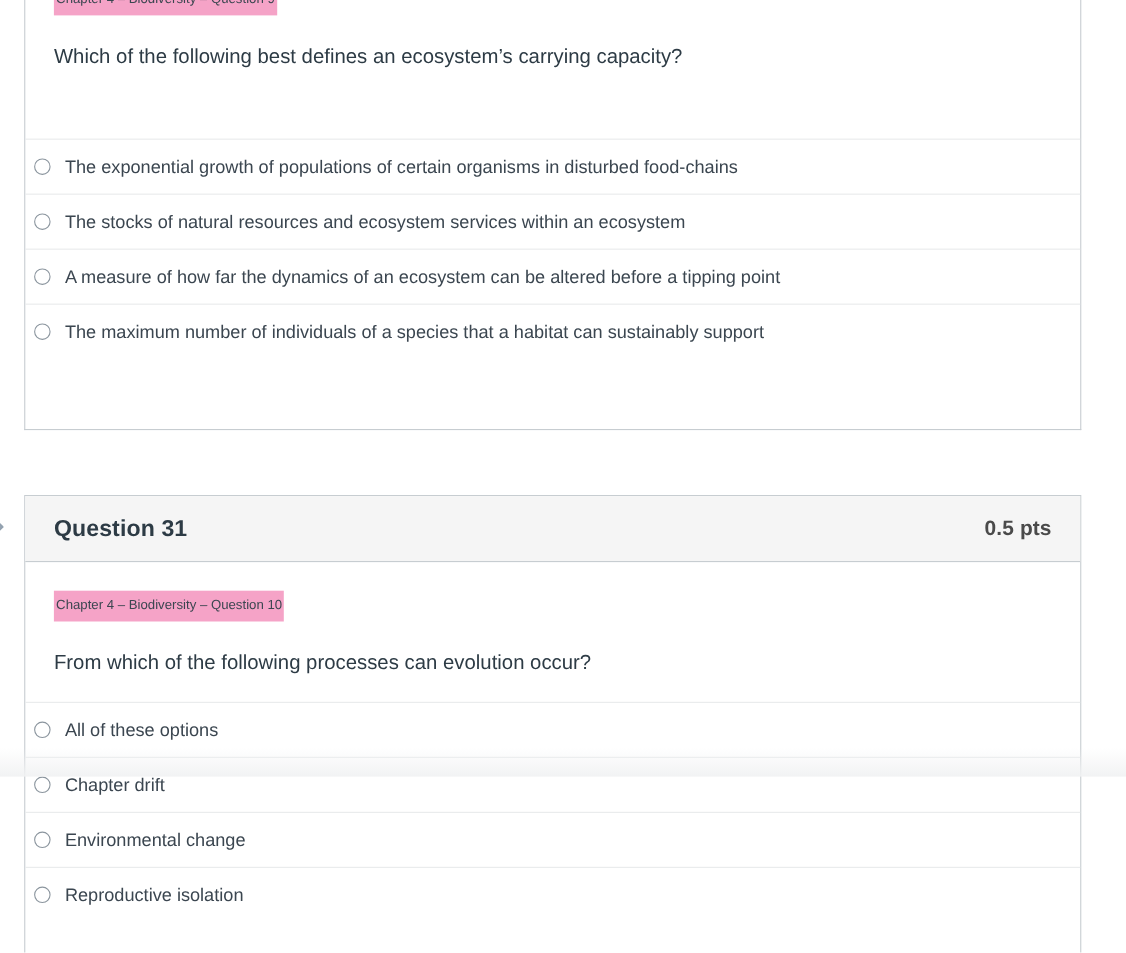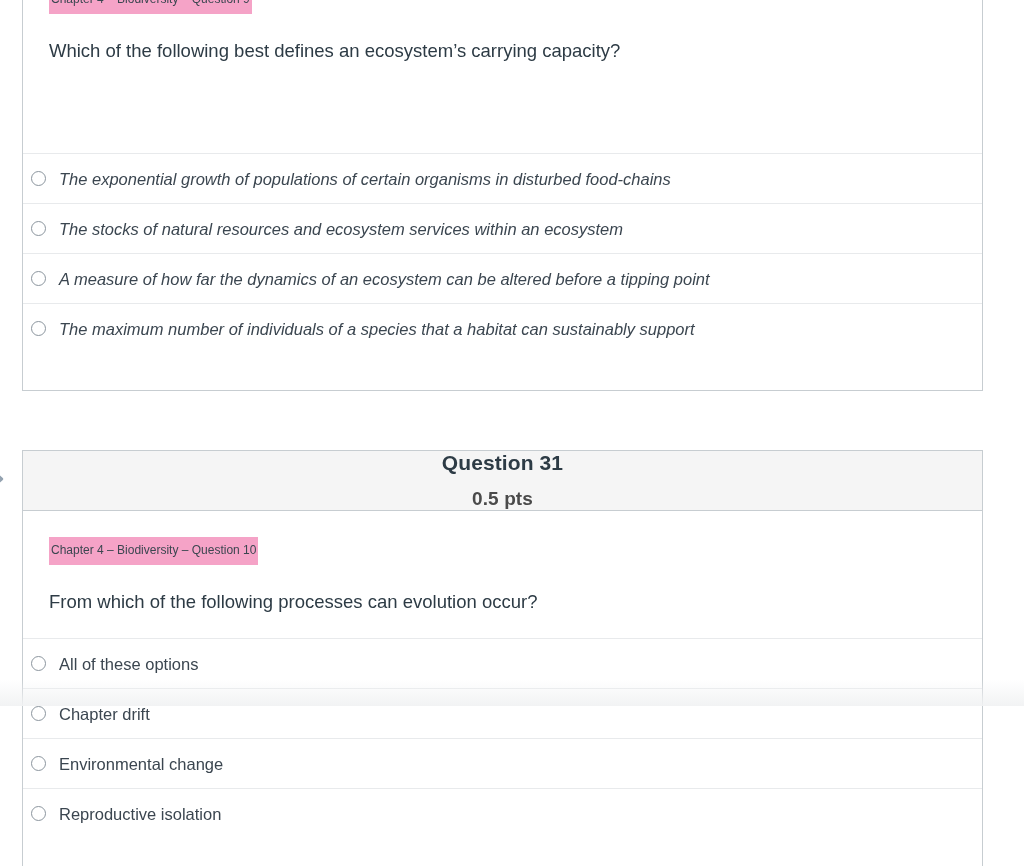--- a/index.html
+++ b/index.html
@@ -45,21 +45,20 @@
   }
 
   .question-header {
     height: 60px;
     background: #f5f5f5;
     border-bottom: 1px solid #c7cdd1;
     display: flex;
     align-items: center;
     justify-content: space-between;
     padding: 0 26px;
-    flex-direction: column;
   }
 
   .question-header .q-title {
     font-size: 21px;
     font-weight: bold;
     color: #2d3b45;
     letter-spacing: 0.1px;
   }
 
   .question-header .q-points {
@@ -90,21 +89,21 @@
     line-height: 26px;
     color: #2d3b45;
     margin-top: 22px;
     margin-bottom: 0;
   }
 
   .answers {
     margin-top: 0;
   }
 
-  .answers.spaced-top { margin-top: 89px; font-style: italic; }
+  .answers.spaced-top { margin-top: 62px; }
   .answers.tight-top  { margin-top: 23px; }
 
   .answer-row {
     display: flex;
     align-items: center;
     height: 50px;
     border-top: 1px solid #e8eaec;
     padding-left: 8px;
   }
 

